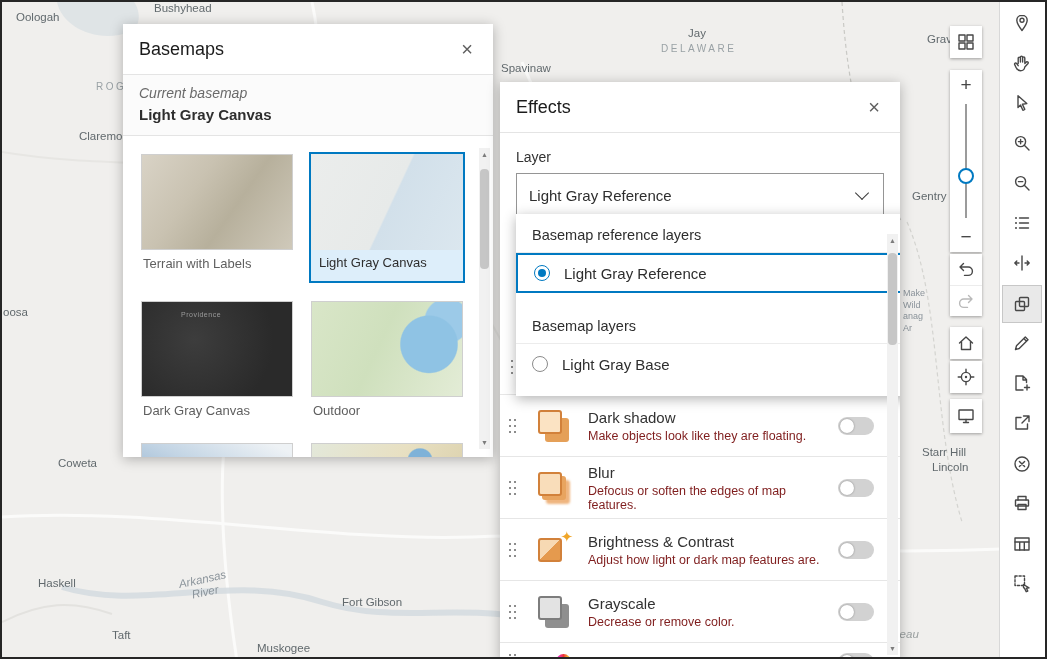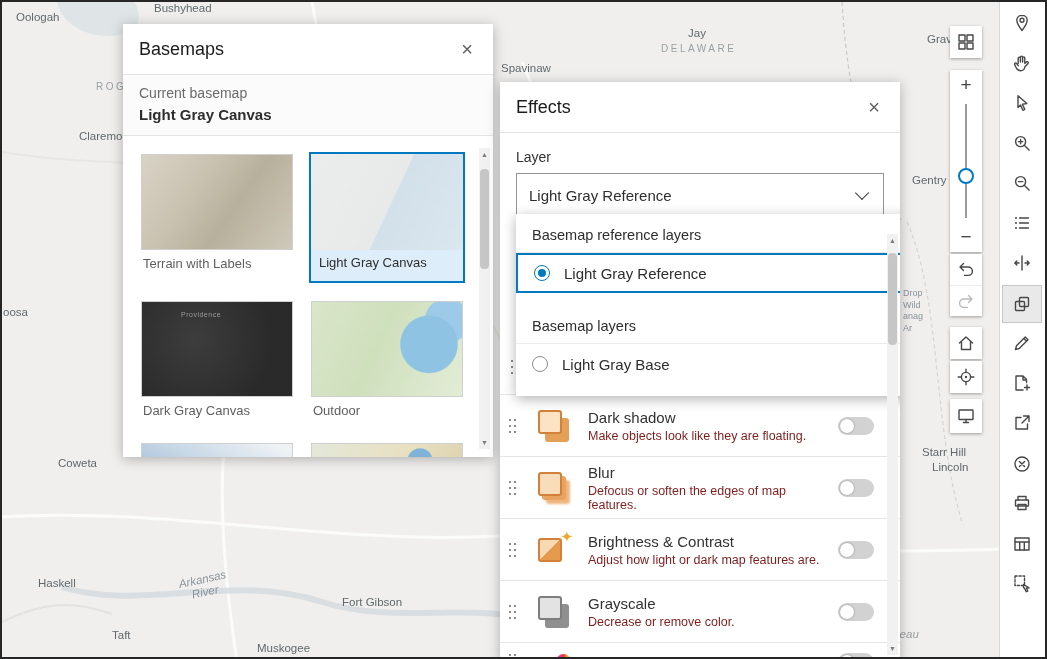--- a/index.html
+++ b/index.html
@@ -12,21 +12,21 @@
   .ml.river{font-style:italic;color:#8b949b;text-align:center;line-height:1.15;transform:rotate(-12deg);}
   .ml.tiny{font-size:9px;color:#8b949b;line-height:1.3;}
   .ml.terr{font-style:italic;color:#9aa0a0;}
   
   .panel{position:absolute;background:#fff;box-shadow:0 2px 12px rgba(0,0,0,.28);z-index:2;overflow:hidden;}
   .phead{height:50px;display:flex;align-items:center;padding:0 16px;border-bottom:1px solid #e4e4e4;}
   .ptitle{font-size:18px;font-weight:500;color:#1b1b1b;}
   .pclose{margin-left:auto;border:none;background:none;font-size:20px;color:#5f5f5f;cursor:pointer;line-height:1;padding:2px 4px;}
   
   .bm-current{padding:10px 16px 12px;border-bottom:1px solid #e4e4e4;background:#fbfbfb;}
-  .bm-cur-label{font-size:14px;color:#6a6a6a;}
+  .bm-cur-label{font-size:14px;color:#6a6a6a;font-style:italic;}
   .bm-cur-value{font-size:15px;font-weight:bold;color:#2e2e2e;margin-top:5px;}
   .bm-grid{position:relative;padding:16px 28px 0 16px;display:grid;grid-template-columns:1fr 1fr;gap:16px 14px;}
   .card{border:2px solid transparent;cursor:pointer;}
   .card .img{height:96px;border:1px solid #cfcfcf;position:relative;overflow:hidden;box-sizing:border-box;}
   .card .lbl{padding:6px 2px 0;font-size:13px;color:#5f5f5f;min-height:20px;}
   .card.sel{border-color:#0079c1;}
   .card.sel .img{border:none;}
   .card.sel .lbl{background:#ddeefa;color:#2e2e2e;padding:5px 8px 6px;}
   .inset{position:absolute;font-size:7px;color:#9a9a9a;letter-spacing:.5px;white-space:pre-line;text-align:center;}
   .t-terrain{background:linear-gradient(125deg,#d9d3c6 0%,#c9c2b1 35%,#b7b09c 60%,#cfc9ba 100%);}
@@ -126,32 +126,32 @@
   </svg>
 
   <span class="ml" style="left:14px;top:9px">Oologah</span>
   <span class="ml" style="left:152px;top:0px">Bushyhead</span>
   <span class="ml county" style="left:94px;top:79px">ROGE</span>
   <span class="ml" style="left:77px;top:128px">Claremo</span>
   <span class="ml" style="left:499px;top:60px">Spavinaw</span>
   <span class="ml" style="left:686px;top:25px">Jay</span>
   <span class="ml county" style="left:659px;top:41px">DELAWARE</span>
   <span class="ml" style="left:925px;top:31px">Grav</span>
-  <span class="ml" style="left:910px;top:172px">Gentry</span>
+  <span class="ml" style="left:910px;top:188px">Gentry</span>
   <span class="ml" style="left:1px;top:304px">oosa</span>
   <span class="ml" style="left:56px;top:455px">Coweta</span>
   <span class="ml" style="left:36px;top:575px">Haskell</span>
   <span class="ml river" style="left:178px;top:571px">Arkansas
 River</span>
   <span class="ml" style="left:340px;top:594px">Fort Gibson</span>
   <span class="ml" style="left:110px;top:627px">Taft</span>
   <span class="ml" style="left:255px;top:640px">Muskogee</span>
   <span class="ml" style="left:920px;top:444px">Starr Hill</span>
   <span class="ml" style="left:930px;top:459px">Lincoln</span>
-  <span class="ml tiny" style="left:901px;top:286px">Drop
+  <span class="ml tiny" style="left:901px;top:286px">Make
 Wild
 anag
 Ar</span>
   <span class="ml terr" style="left:888px;top:626px">ateau</span>
 
   <aside class="panel" style="left:121px;top:22px;width:370px;height:433px">
     <div class="phead">
       <span class="ptitle">Basemaps</span>
       <button class="pclose">×</button>
     </div>

